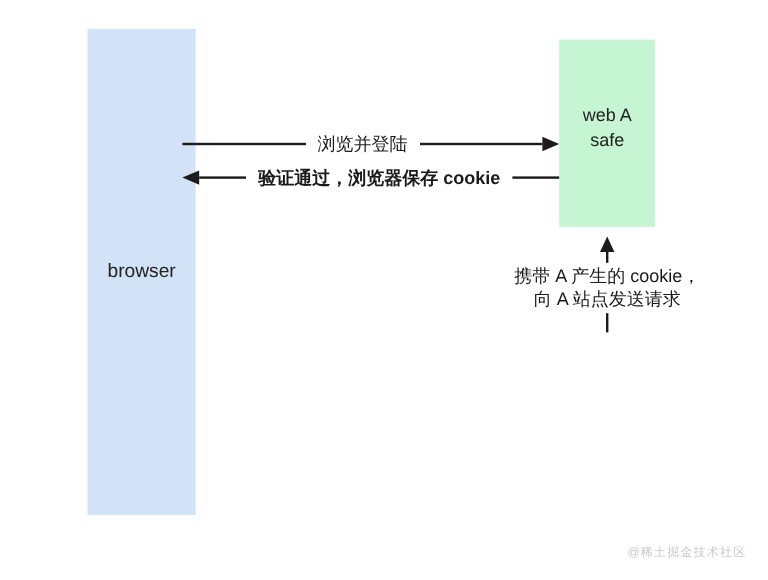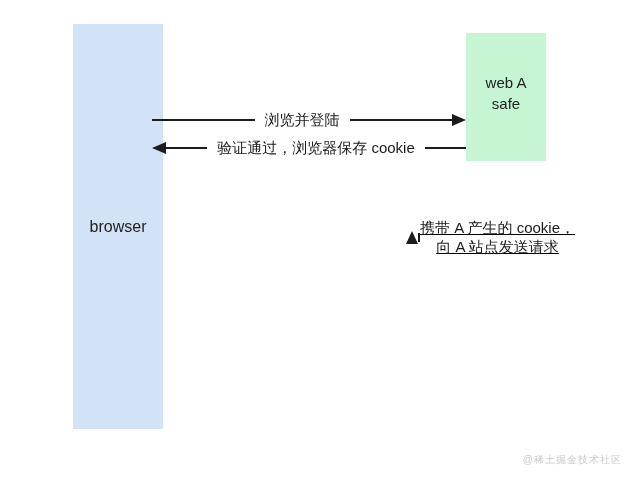--- a/index.html
+++ b/index.html
@@ -24,41 +24,41 @@
     text-align: center;
     color: #222222;
   }
   .node-browser {
     left: 73px; top: 24px;
     width: 90px; height: 405px;
     font-size: 16px;
   }
   .node-web-a {
     left: 466px; top: 33px;
-    width: 80px; height: 128px;
+    width: 80px; height: 156px;
     font-size: 15px;
   }
   .node-web-b {
     left: 466px; top: 277px;
     width: 80px; height: 161px;
     font-size: 15px;
   }
   .node-label { line-height: 21px; }
   .node-web-a .node-label { transform: translateY(-4px); }
   
   .arrow-row {
     position: absolute;
     left: 152px;
     width: 314px;
     height: 18px;
     display: flex;
     align-items: center;
   }
   .arrow-browse { top: 79px; margin-top: 32px; }
-  .arrow-verify { top: 139px; }
+  .arrow-verify { top: 139px; font-weight: bold; }
   .arrow-visit  { top: 348px; }
   .hline {
     flex: 1 1 0;
     height: 2px;
     background: #1c1c1c;
   }
   .arrow-label {
     padding: 0 10px;
     font-size: 15px;
     white-space: nowrap;
@@ -75,23 +75,22 @@
     border-top: 6px solid transparent;
     border-bottom: 6px solid transparent;
     border-right: 14px solid #1c1c1c;
   }
   
   .vgroup {
     position: absolute;
     left: 406px; top: 197px;
     width: 200px; height: 80px;
     display: flex;
-    flex-direction: row;
+    flex-direction: column;
     align-items: center;
-    text-decoration: underline;
   }
   .arrowhead-up {
     width: 0; height: 0;
     border-left: 6px solid transparent;
     border-right: 6px solid transparent;
     border-bottom: 13px solid #1c1c1c;
   }
   .vline {
     width: 2px;
     background: #1c1c1c;

